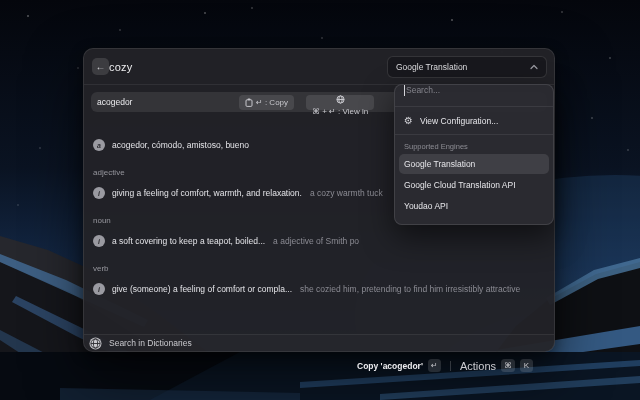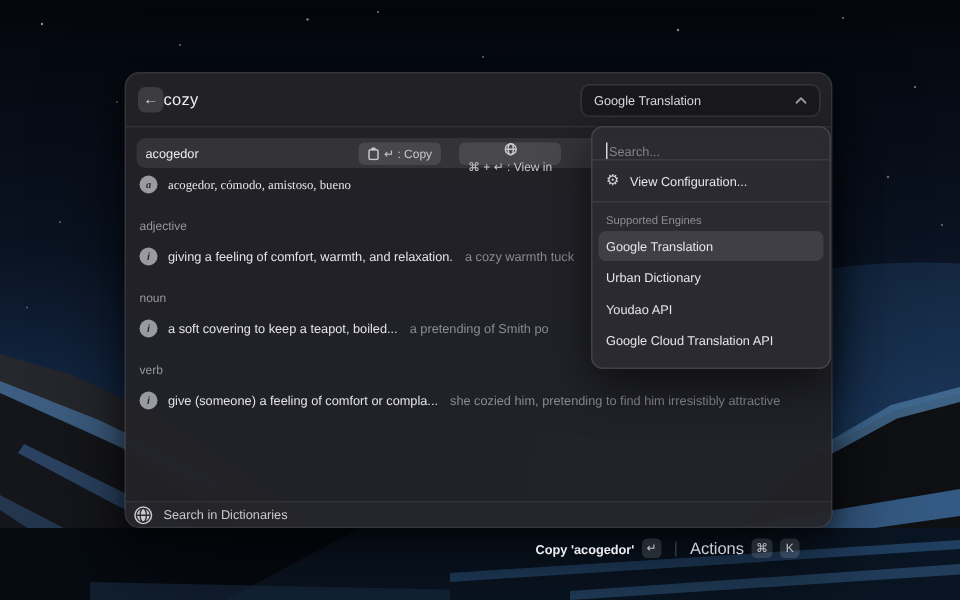--- a/index.html
+++ b/index.html
@@ -34,21 +34,21 @@
   .sel-title { padding-left:6px; font-size:8.5px; font-weight:400; color:#ececef; }
   .badge { position:absolute; top:2.5px; height:15px; display:flex; align-items:center;
     gap:3px; padding:0 6px; border-radius:4px; background:rgba(255,255,255,0.10);
     color:#c7c7cc; font-size:8px; white-space:nowrap; }
   .badge svg { flex:0 0 auto; }
   .badge-copy { left:148px; }
   .badge-view { left:215px;flex-direction:column; }
 
   .def-row { display:flex; align-items:center; height:22px; margin:0 7px; padding:0;
     white-space:nowrap; overflow:hidden; cursor:pointer; }
-  .def-row.first { margin-top:0;font-family:Liberation Serif, serif; }
+  .def-row.first { margin-top:22px; }
   .def-row.gap { margin-top:2px; }
   .circle-icon { flex:0 0 auto; width:12px; height:12px; border-radius:50%;
     background:#9a9aa1; color:#2b2b30; font-size:7px; font-weight:700;
     display:flex; align-items:center; justify-content:center; margin:0 7px 0 2px;
     font-style:italic; }
   .def-main { font-size:8.5px; color:#e4e4e8; }
   .def-example { font-size:8.5px; color:#8b8b93; margin-left:8px; }
   .section-header { margin:12px 0 0 9px; height:12px; font-size:8px; color:#96969d; }
 
   
@@ -62,21 +62,21 @@
   .key { min-width:13px; height:13px; padding:0 3px; border-radius:3.5px;
     background:rgba(255,255,255,0.13); color:#c3c3c8; font-size:8px;
     display:flex; align-items:center; justify-content:center; cursor:pointer; }
   .vdiv { width:1px; height:10px; background:rgba(255,255,255,0.18); margin:0 4px; }
   .actions-lbl { font-size:11px; color:#cdcdd2; cursor:pointer; }
 
   
   .panel { position:absolute; left:310px; top:35px; width:160px; z-index:20;
     background:rgba(43,43,49,0.985); border:1px solid rgba(255,255,255,0.11);
     border-radius:8px; box-shadow:0 12px 30px rgba(0,0,0,0.55); overflow:hidden; }
-  .panel-search { height:22px; display:flex; align-items:flex-end; padding:0 9px;
+  .panel-search { height:22px; display:flex; align-items:flex-start; padding:0 9px;
     border-bottom:1px solid rgba(255,255,255,0.08); cursor:text; }
   .cursor { width:1px; height:11px; background:#d5d5da; margin-right:1px; }
   .placeholder { font-size:8.5px; color:#84848c; }
   .panel-config { height:28px; display:flex; align-items:center; gap:7px; padding:0 9px;
     border-bottom:1px solid rgba(255,255,255,0.08); cursor:pointer; }
   .gear { font-size:10px; color:#d2d2d7; line-height:1; }
   .panel-config .lbl { font-size:8.5px; color:#e6e6ea; }
   .panel-section { margin:7px 9px 3px 9px; font-size:7.5px; color:#8d8d94; }
   .panel-item { height:20px; margin:0 4px 1px 4px; padding:0 5px; border-radius:5px;
     display:flex; align-items:center; font-size:8.5px; color:#e6e6ea; cursor:pointer; }
@@ -179,21 +179,21 @@
       <div class="def-row gap">
         <span class="circle-icon">i</span>
         <span class="def-main">giving a feeling of comfort, warmth, and relaxation.</span>
         <span class="def-example">a cozy warmth tuck</span>
       </div>
 
       <div class="section-header">noun</div>
       <div class="def-row gap">
         <span class="circle-icon">i</span>
         <span class="def-main">a soft covering to keep a teapot, boiled...</span>
-        <span class="def-example">a pretending of Smith po</span>
+        <span class="def-example">a adjective of Smith po</span>
       </div>
 
       <div class="section-header">verb</div>
       <div class="def-row gap">
         <span class="circle-icon">i</span>
         <span class="def-main">give (someone) a feeling of comfort or compla...</span>
         <span class="def-example">she cozied him, pretending to find him irresistibly attractive</span>
       </div>
     </div>
 
@@ -221,20 +221,19 @@
       <div class="panel-search">
         <span class="cursor"></span>
         <span class="placeholder">Search...</span>
       </div>
       <div class="panel-config">
         <span class="gear">⚙</span>
         <span class="lbl">View Configuration...</span>
       </div>
       <div class="panel-section">Supported Engines</div>
       <div class="panel-item selected">Google Translation</div>
-      <div class="panel-item">Urban Dictionary</div>
+      <div class="panel-item">Google Cloud Translation API</div>
       <div class="panel-item">Youdao API</div>
-      <div class="panel-item">Google Cloud Translation API</div>
       <div class="panel-bottom-pad"></div>
     </div>
 
   </div>
 </div>
 
 </body></html>

